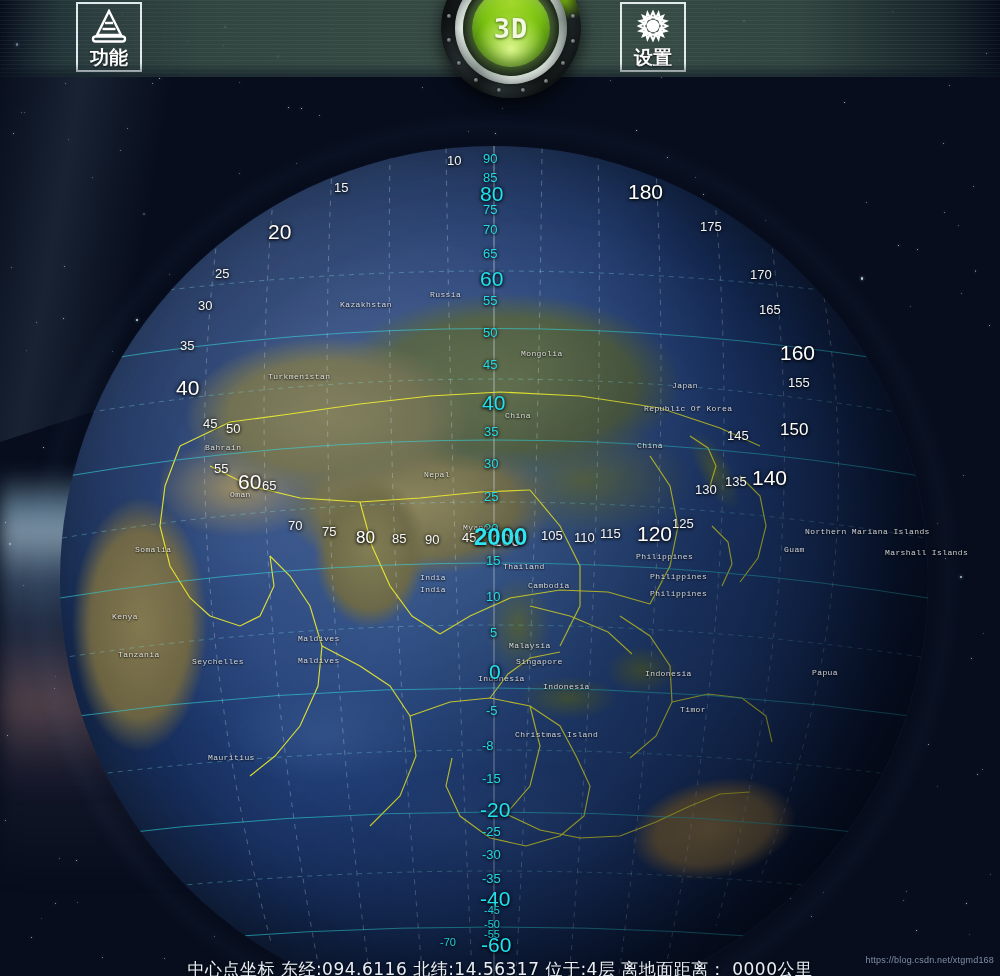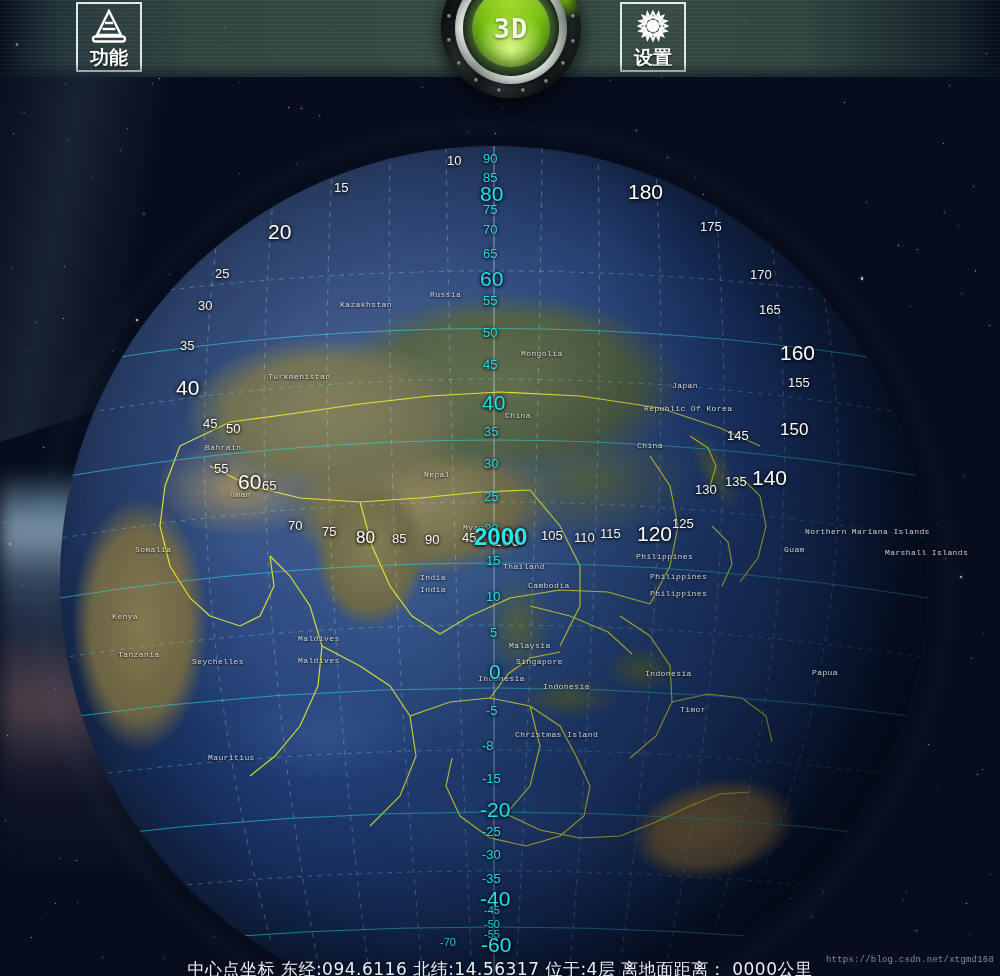--- a/index.html
+++ b/index.html
@@ -262,21 +262,21 @@
   }
   #status-text{
     color:#e9eef6; font-size:17px; letter-spacing:.5px;
     font-family:"DejaVu Sans", sans-serif;
     text-shadow:0 1px 3px rgba(0,0,0,.9);
     white-space:nowrap; transform:translateY(8px);
   }
   #watermark{
     position:absolute; right:6px; bottom:11px; z-index:21;
     color:#9fb2c8; font-size:9px; opacity:.78;
-    font-family:Liberation Mono, monospace;
+    font-family:Liberation Sans, sans-serif;
     letter-spacing:.2px;
   }
 </style>
 </head>
 <body>
 
 <div id="space">
   <div class="stars" id="stars">
       <i style="left:387.6px;top:809.6px;width:1.6px;height:1.6px;opacity:0.52"></i>
       <i style="left:667.4px;top:156.6px;width:1px;height:1px;opacity:0.83"></i>

